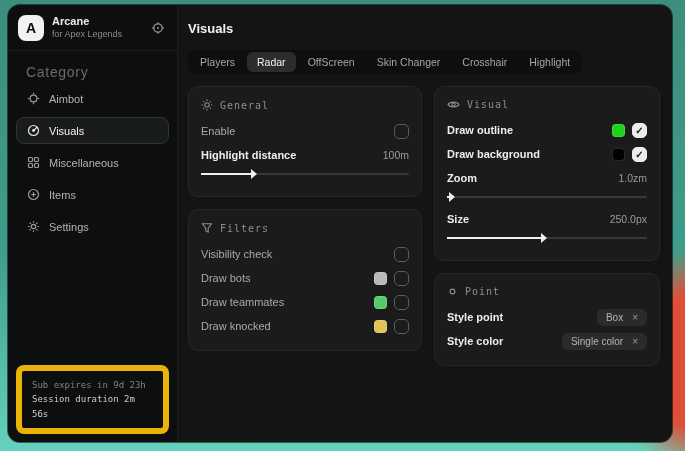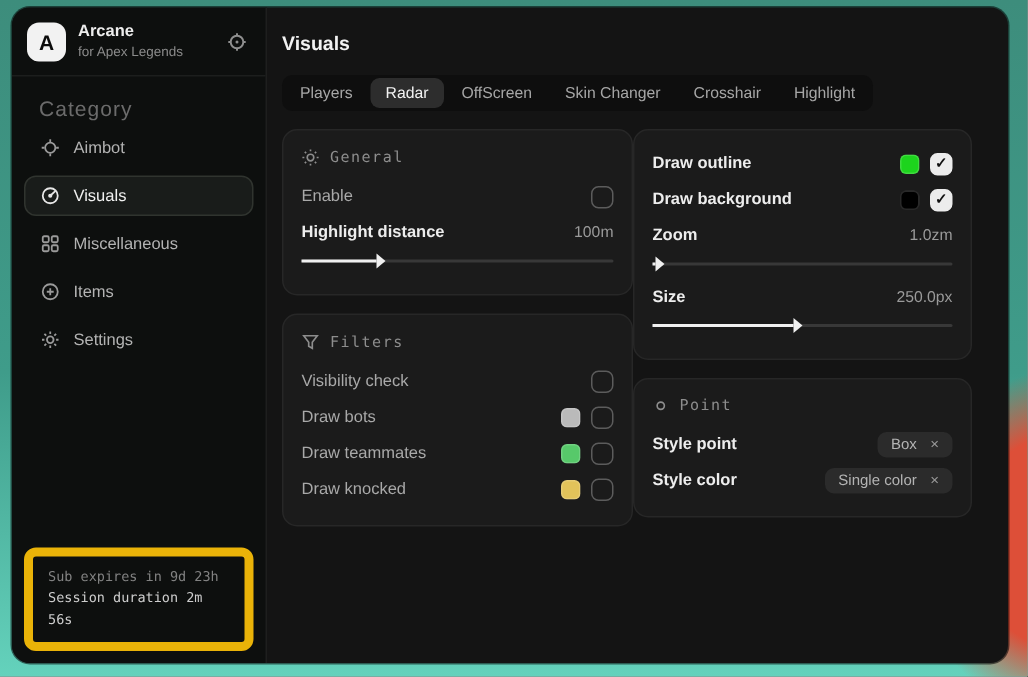--- a/index.html
+++ b/index.html
@@ -45,21 +45,21 @@
   .footer-line2 { color:#cdcdcd; }
   
   .main { flex:1; padding:16px 14px 0 10px; }
   .page-title { font-size:13px; font-weight:bold; color:#f2f2f2;
     margin-bottom:14px; }
   .tabstrip { display:inline-flex; align-items:center; gap:2px;
     background:#0e0e0e; border-radius:7px; padding:2px; margin-bottom:12px; }
   .tab { font-size:10.5px; color:#a6a6a6; padding:4px 10px; border-radius:6px;
     cursor:pointer; white-space:nowrap; }
   .tab.selected { background:#2d2d2d; color:#f3f3f3; }
-  .columns { display:flex; gap:0; align-items:flex-start; }
+  .columns { display:flex; gap:12px; align-items:flex-start; }
   .col { display:flex; flex-direction:column; gap:12px; }
   .col-left { width:234px; }
   .col-right { width:226px; }
   .card { width:100%; background:#1b1b1b; border:1px solid #272727;
     border-radius:10px; padding:10px 12px 12px; }
   .card-head { display:flex; align-items:center; gap:7px;
     font-family:"DejaVu Sans Mono", monospace; font-size:10px; color:#8d8d8d;
     letter-spacing:1px; margin:2px 0 8px; }
   .card-head .ic { color:#8d8d8d; display:flex; }
   .row { display:flex; align-items:center; justify-content:space-between;
@@ -244,20 +244,29 @@
               <span class="swatch" style="background: rgb(226, 195, 90);"></span>
               <span class="checkbox"></span>
             </span>
           </div>
         </div>
       </div>
 
       <div class="col col-right">
 
         <div class="card">
+          <div class="card-head">
+            <span class="ic">
+              <svg width="13" height="11" viewBox="0 0 13 11" fill="none" stroke="currentColor" stroke-width="1.1">
+                <path d="M1 5.5C3 2.3 10 2.3 12 5.5 10 8.7 3 8.7 1 5.5Z"></path>
+                <circle cx="6.5" cy="5.5" r="1.6"></circle>
+              </svg>
+            </span>
+            <span>Visual</span>
+          </div>
           <div class="row">
             <span class="row-label strong">Draw outline</span>
             <span class="controls">
               <span class="swatch" style="background: rgb(29, 212, 29);"></span>
               <span class="checkbox checked">
                 <span>✓</span>
               </span>
             </span>
           </div>
           <div class="row">

